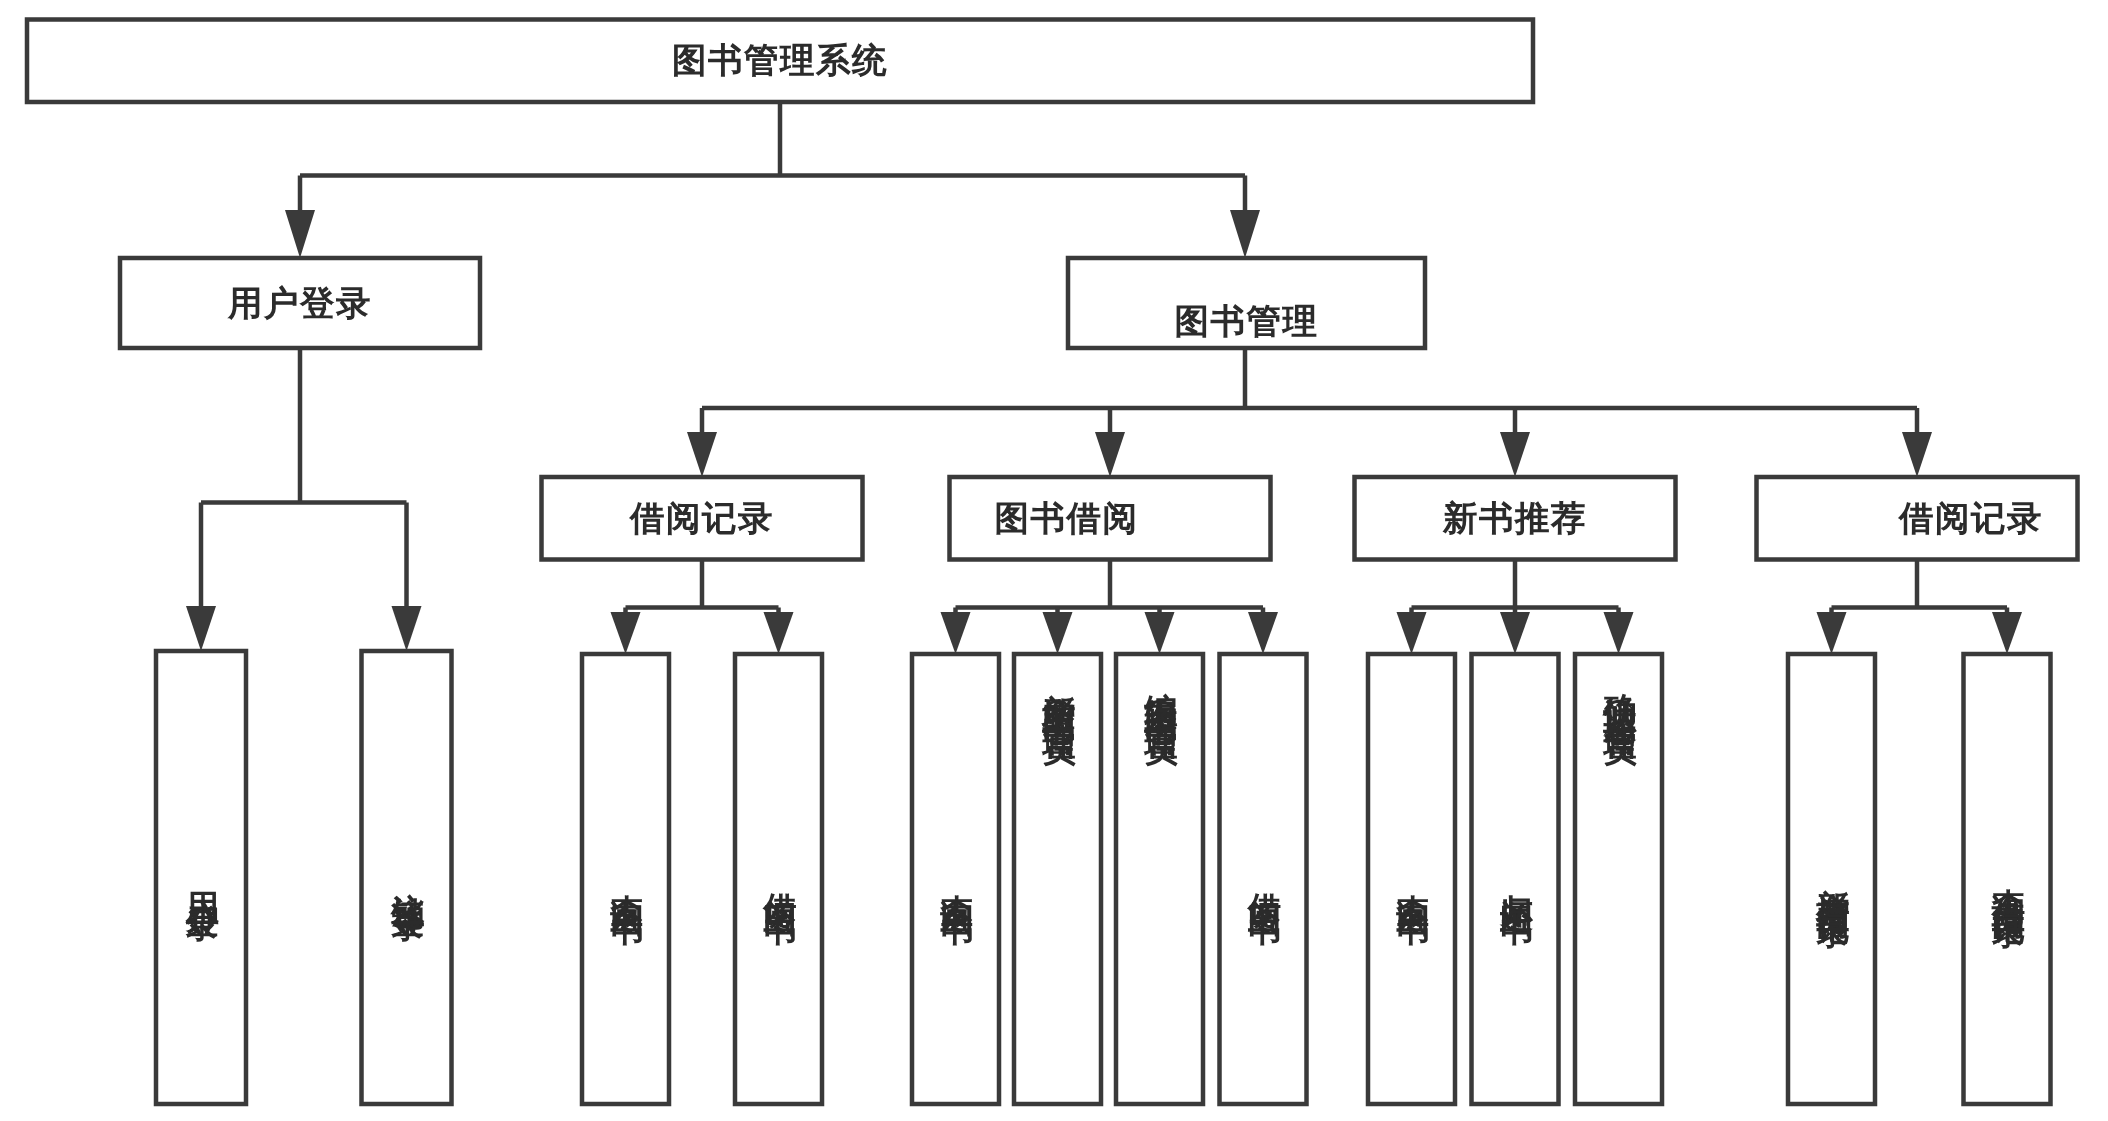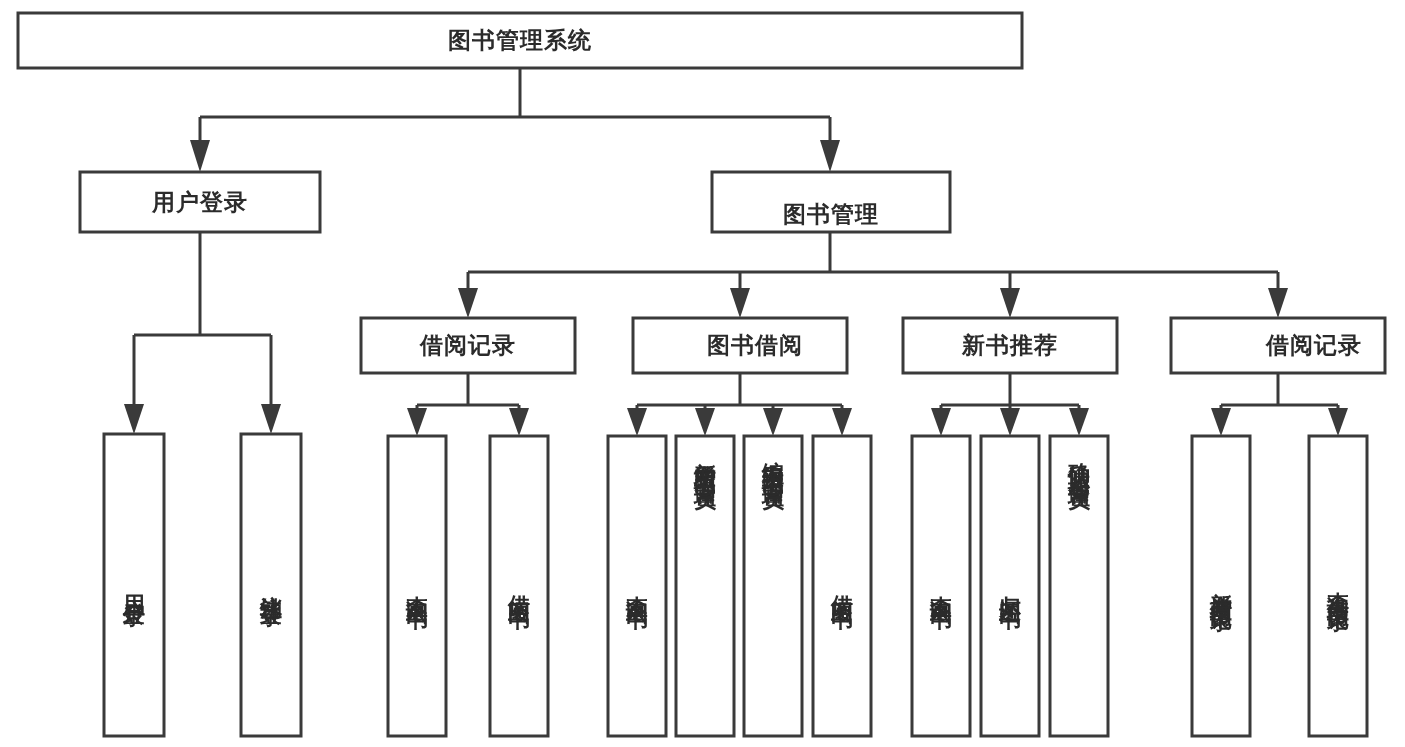--- a/index.html
+++ b/index.html
@@ -198,21 +198,21 @@
   </div>
 
   <div class="hlabel-wrap" style="left:712px; top:184px; width:238px; height:60px;">
     <span class="hlabel-text">图书管理</span>
   </div>
 
   <div class="hlabel-wrap" style="left:361px; top:318px; width:214px; height:55px;">
     <span class="hlabel-text">借阅记录</span>
   </div>
 
-  <div class="hlabel-wrap" style="left:648px; top:318px; width:214px; height:55px;">
+  <div class="hlabel-wrap" style="left:604px; top:318px; width:214px; height:55px;">
     <span class="hlabel-text">图书借阅</span>
   </div>
 
   <div class="hlabel-wrap" style="left:903px; top:318px; width:214px; height:55px;">
     <span class="hlabel-text">新书推荐</span>
   </div>
 
   <div class="hlabel-wrap" style="left:1171px; top:318px; width:214px; height:55px;margin-left:36px;">
     <span class="hlabel-text">借阅记录</span>
   </div>

